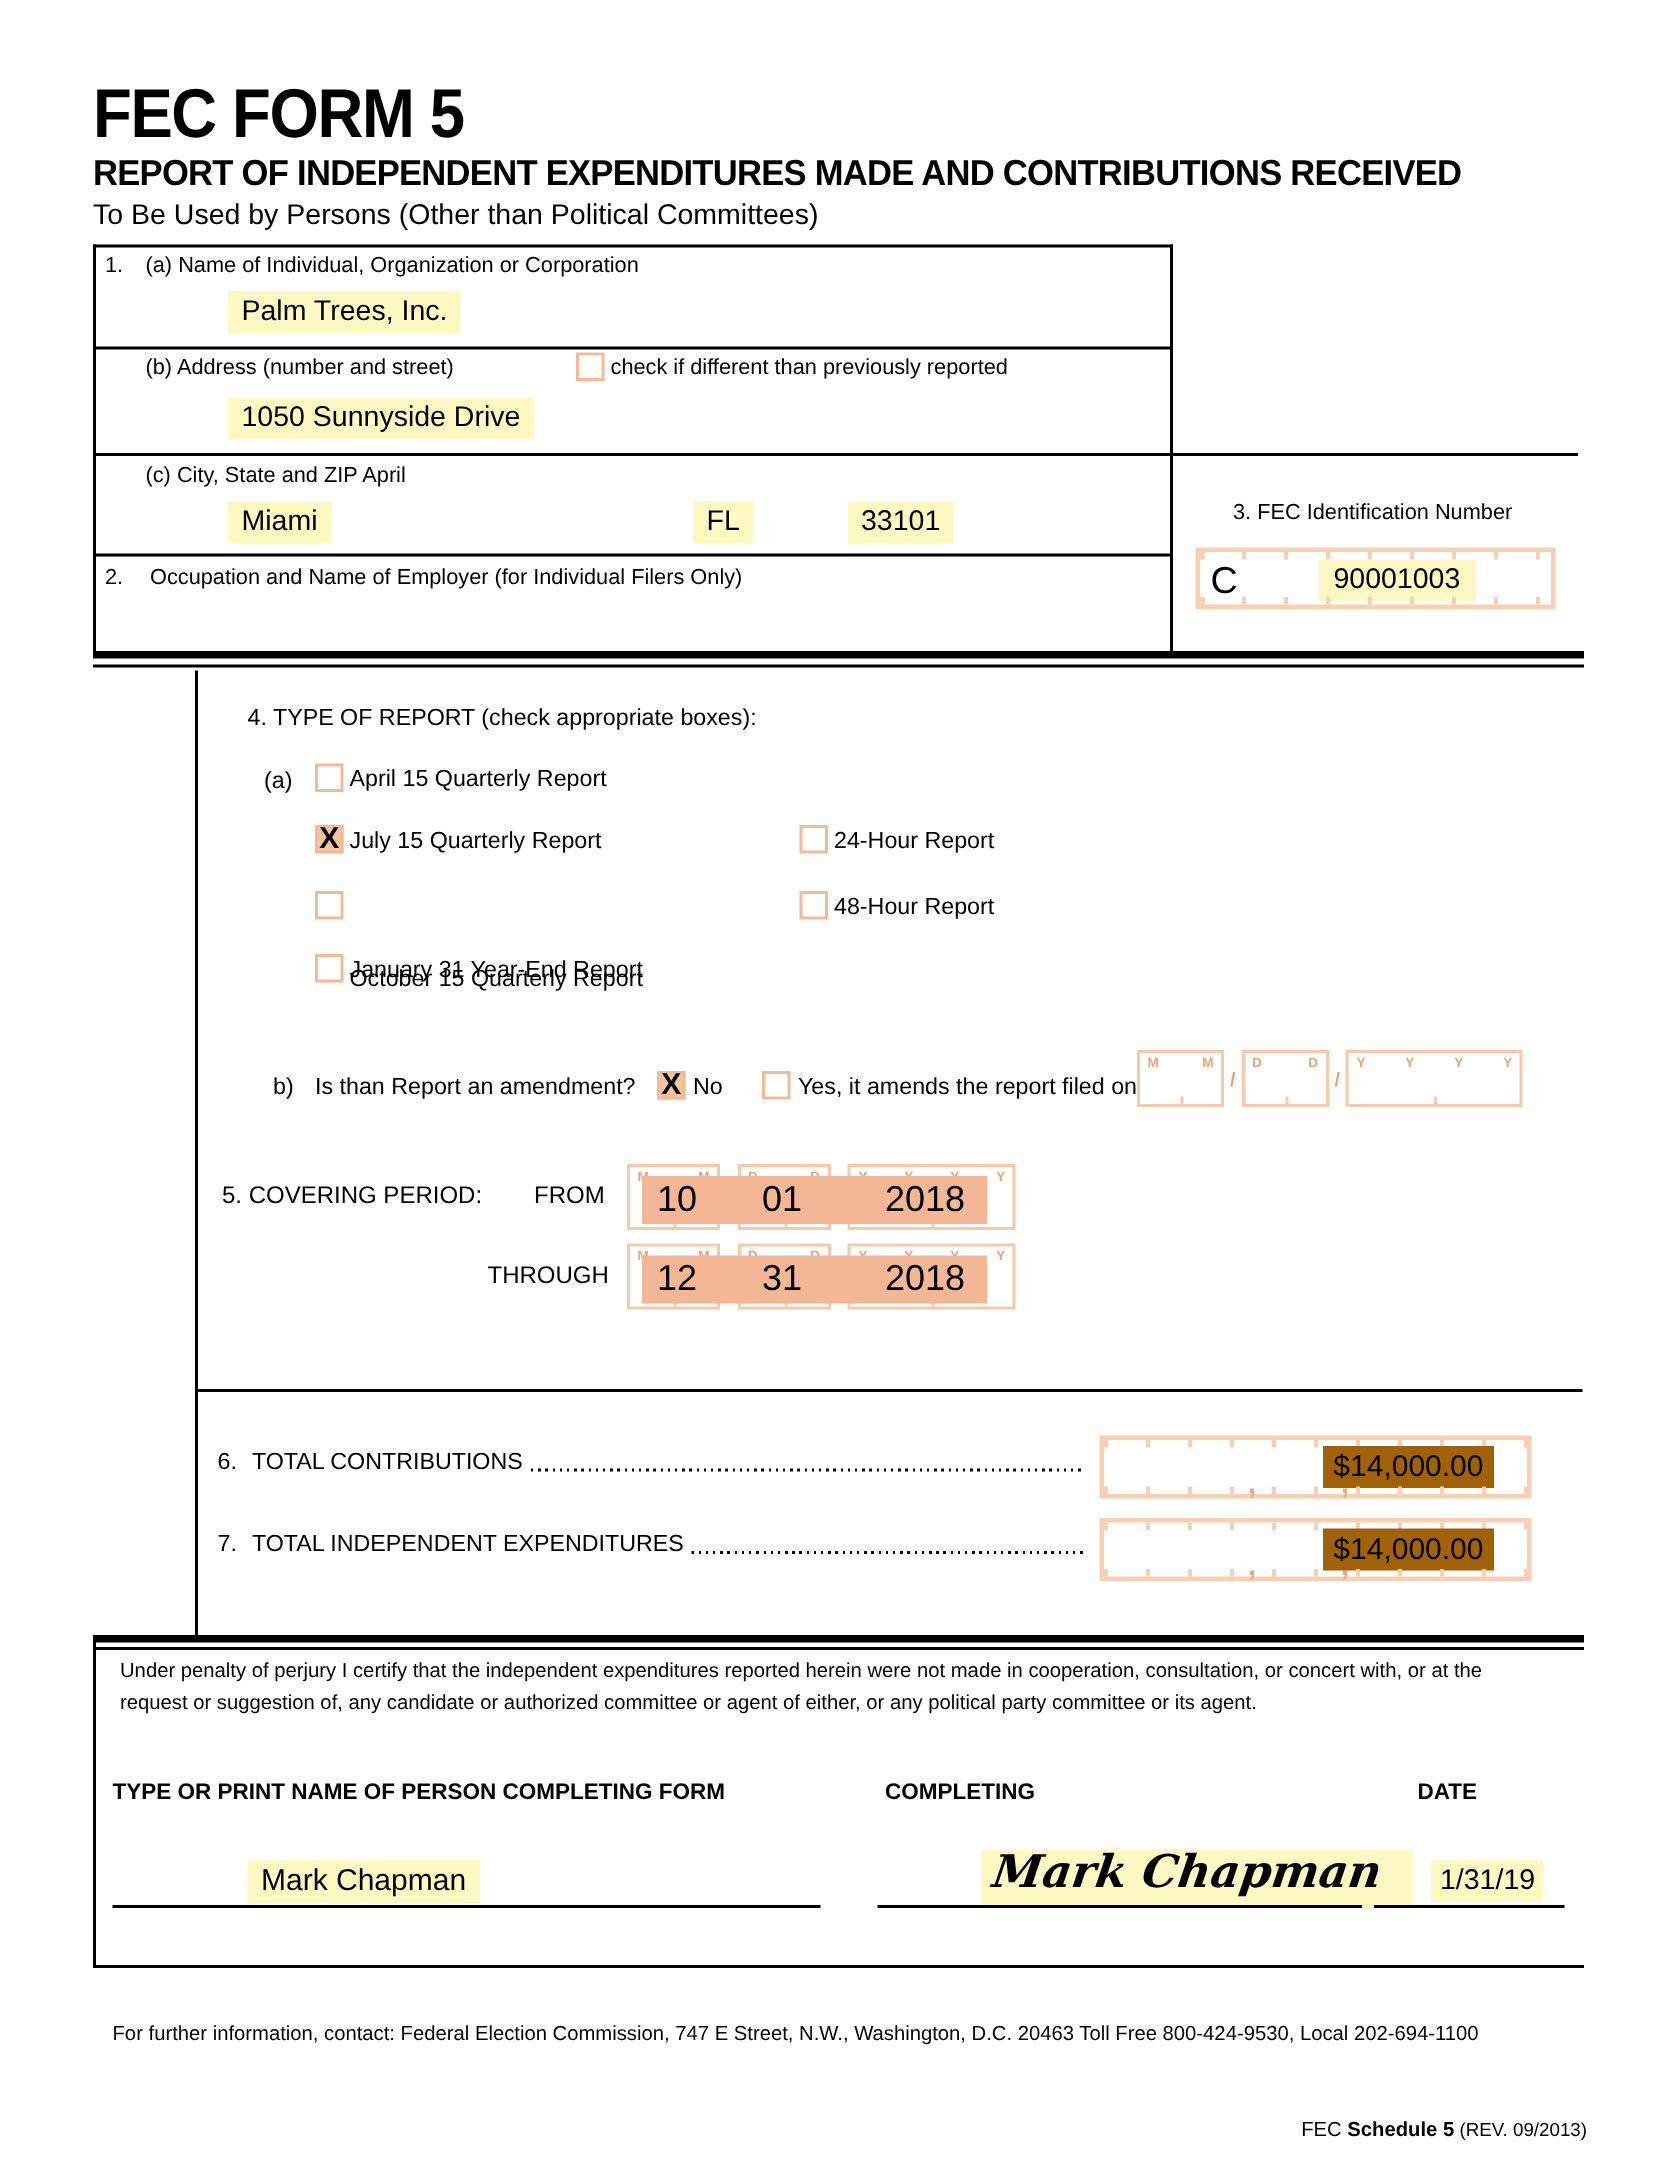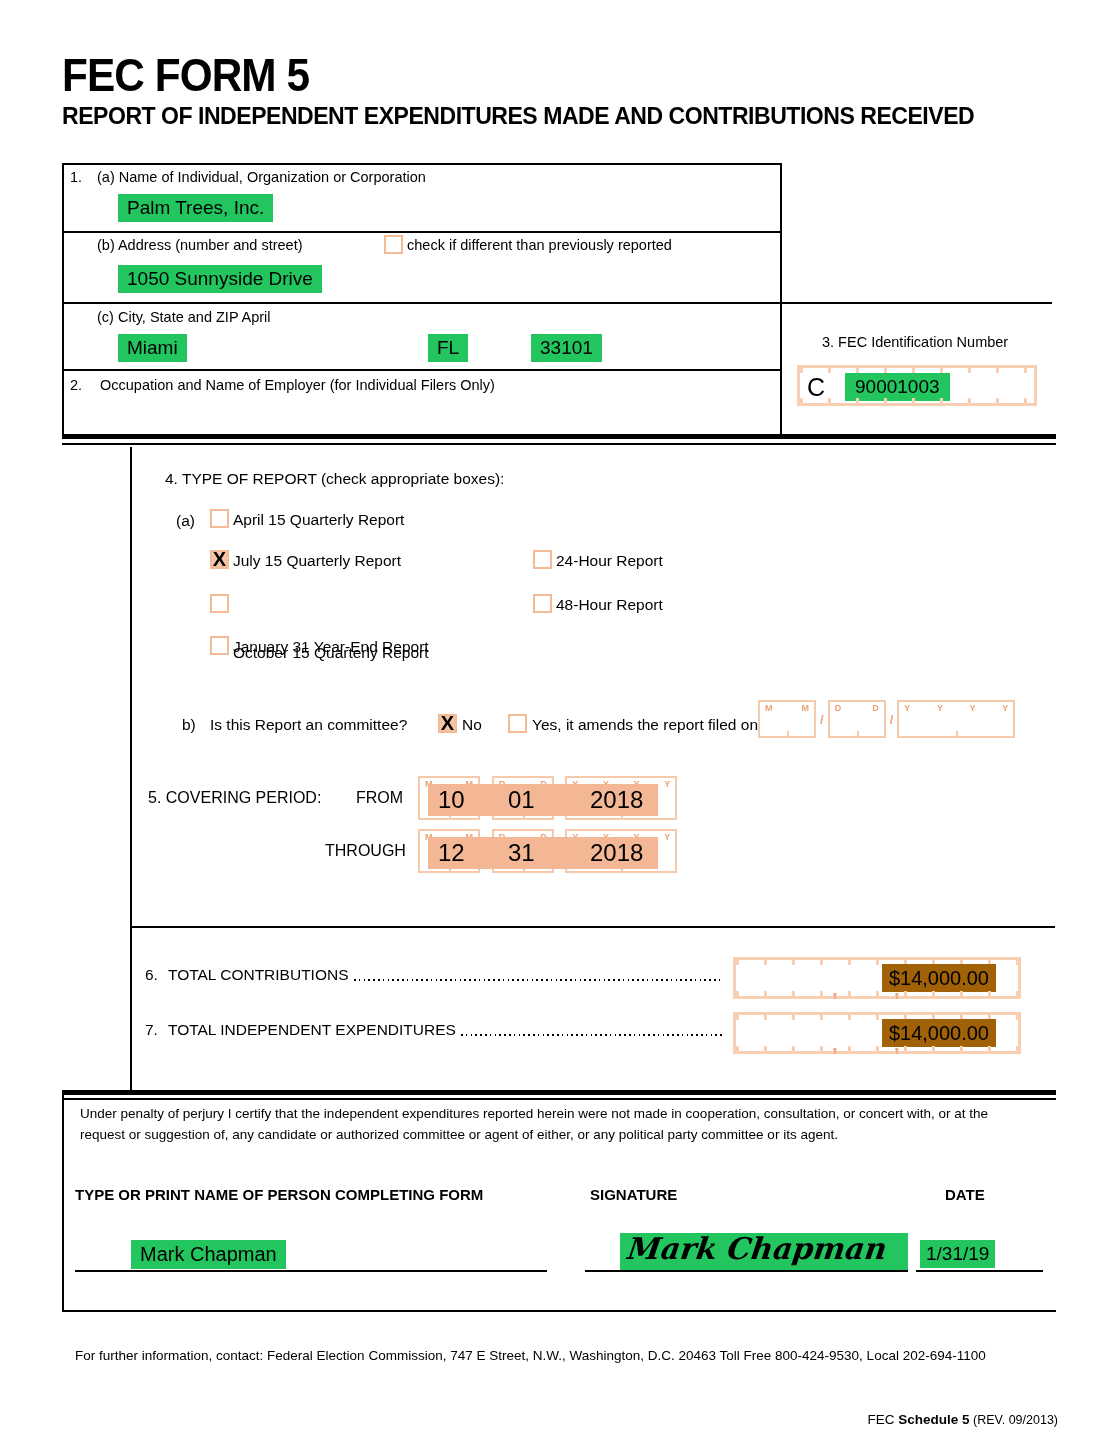--- a/index.html
+++ b/index.html
@@ -2,21 +2,21 @@
 <html><head>
 <meta charset="utf-8">
 <style>
   html,body { margin:0; padding:0; background:#fff; }
   body { font-family:"Liberation Sans", sans-serif; color:#000; }
   .page { position:relative; width:1120px; height:1449px; background:#fff; overflow:hidden; }
   .abs { position:absolute; }
   .hline, .vline { position:absolute; background:#000; }
   .lbl { font-size:14.5px; }
   .lbl2 { font-size:15.5px; }
-  .hl { background:#22c55e; }
+  .hl { background:#fef9c3;margin-left:34px; }
   .val { font-size:19px; padding:3px 9px; white-space:nowrap; }
   .hdr1 { font-size:46px; font-weight:bold; letter-spacing:-1px; transform:scaleX(.92); transform-origin:left; white-space:nowrap; }
   .hdr2 { font-size:24px; font-weight:bold; letter-spacing:-.5px; transform:scaleX(.96); transform-origin:left; white-space:nowrap; }
   .hdr3 { font-size:19px; white-space:nowrap; }
   
   .cb { position:absolute; width:15px; height:15px; border:2px solid #f3bb95; background:#fff;
         font-size:20px; font-weight:bold; line-height:14px; text-align:center; overflow:visible; }
   .cb.checked { background:#f6c3a4; }
   
   .dategroup { position:absolute; display:flex; align-items:stretch; }
@@ -44,20 +44,21 @@
   .script { font-family:"DejaVu Serif", serif; font-style:italic; font-weight:bold; font-size:30px;
         transform:skewX(-8deg); white-space:nowrap; }
 </style>
 </head>
 <body>
 
 <div class="page">
 
   <div class="abs hdr1" style="left:62px; top:48px;">FEC FORM 5</div>
   <div class="abs hdr2" style="left:62px; top:102px;">REPORT OF INDEPENDENT EXPENDITURES MADE AND CONTRIBUTIONS RECEIVED</div>
+  <div class="abs hdr3" style="left:62px; top:133px;">To Be Used by Persons (Other than Political Committees)</div>
 
   <div class="hline" style="left:62px; top:163px; width:720px; height:2px;"></div>
   <div class="vline" style="left:62px; top:163px; width:2px; height:274px;"></div>
   <div class="vline" style="left:780px; top:163px; width:2px; height:274px;"></div>
   <div class="hline" style="left:62px; top:231px; width:720px; height:2px;"></div>
   <div class="hline" style="left:62px; top:302px; width:990px; height:2px;"></div>
   <div class="hline" style="left:62px; top:369px; width:720px; height:2px;"></div>
 
   <span class="abs lbl" style="left:70px; top:169px;">1.</span>
   <span class="abs lbl" style="left:97px; top:169px;">(a) Name of Individual, Organization or Corporation</span>
@@ -103,21 +104,21 @@
   <div class="cb" style="left:210px; top:636px;"></div>
   <span class="abs lbl2" style="left:233px; top:638px;">January 31 Year-End Report</span>
 
   <div class="cb" style="left:533px; top:550px;"></div>
   <span class="abs lbl2" style="left:556px; top:552px;">24-Hour Report</span>
 
   <div class="cb" style="left:533px; top:594px;"></div>
   <span class="abs lbl2" style="left:556px; top:596px;">48-Hour Report</span>
 
   <span class="abs lbl2" style="left:182px; top:716px;">b)</span>
-  <span class="abs lbl2" style="left:210px; top:716px;">Is this Report an committee?</span>
+  <span class="abs lbl2" style="left:210px; top:716px;">Is than Report an amendment?</span>
   <div class="cb checked" style="left:438px; top:714px;">X</div>
   <span class="abs lbl2" style="left:462px; top:716px;">No</span>
   <div class="cb" style="left:508px; top:714px;"></div>
   <span class="abs lbl2" style="left:532px; top:716px;">Yes, it amends the report filed on</span>
 
   <div class="dategroup" style="left:758px; top:700px;">
     <div class="dbox" style="width:58px; height:38px;">
       <div class="dl">
           <span>M</span>
           <span>M</span>
@@ -231,21 +232,21 @@
   </div>
 
   <div class="hline" style="left:62px; top:1090px; width:994px; height:5px;"></div>
   <div class="hline" style="left:62px; top:1098px; width:994px; height:2px;"></div>
   <div class="vline" style="left:62px; top:1090px; width:2px; height:222px;"></div>
   <div class="hline" style="left:62px; top:1310px; width:994px; height:2px;"></div>
 
   <div class="abs smalltxt" style="left:80px; top:1104px; width:950px; line-height:1.55;">Under penalty of perjury I certify that the independent expenditures reported herein were not made in cooperation, consultation, or concert with, or at the request or suggestion of, any candidate or authorized committee or agent of either, or any political party committee or its agent.</div>
 
   <span class="abs colhdr" style="left:75px; top:1186px;">TYPE OR PRINT NAME OF PERSON COMPLETING FORM</span>
-  <span class="abs colhdr" style="left:590px; top:1186px;">SIGNATURE</span>
+  <span class="abs colhdr" style="left:590px; top:1186px;">COMPLETING</span>
   <span class="abs colhdr" style="left:945px; top:1186px;">DATE</span>
 
   <span class="abs hl val" style="left:131px; top:1240px; font-size:20px;">Mark Chapman</span>
   <div class="sigline" style="left:75px; top:1270px; width:472px;"></div>
 
   <div class="abs hl" style="left:620px; top:1233px; width:288px; height:39px;">
     <span class="abs script" style="left:8px; top:-2px;">Mark Chapman</span>
   </div>
   <div class="sigline" style="left:585px; top:1270px; width:323px;"></div>
 

